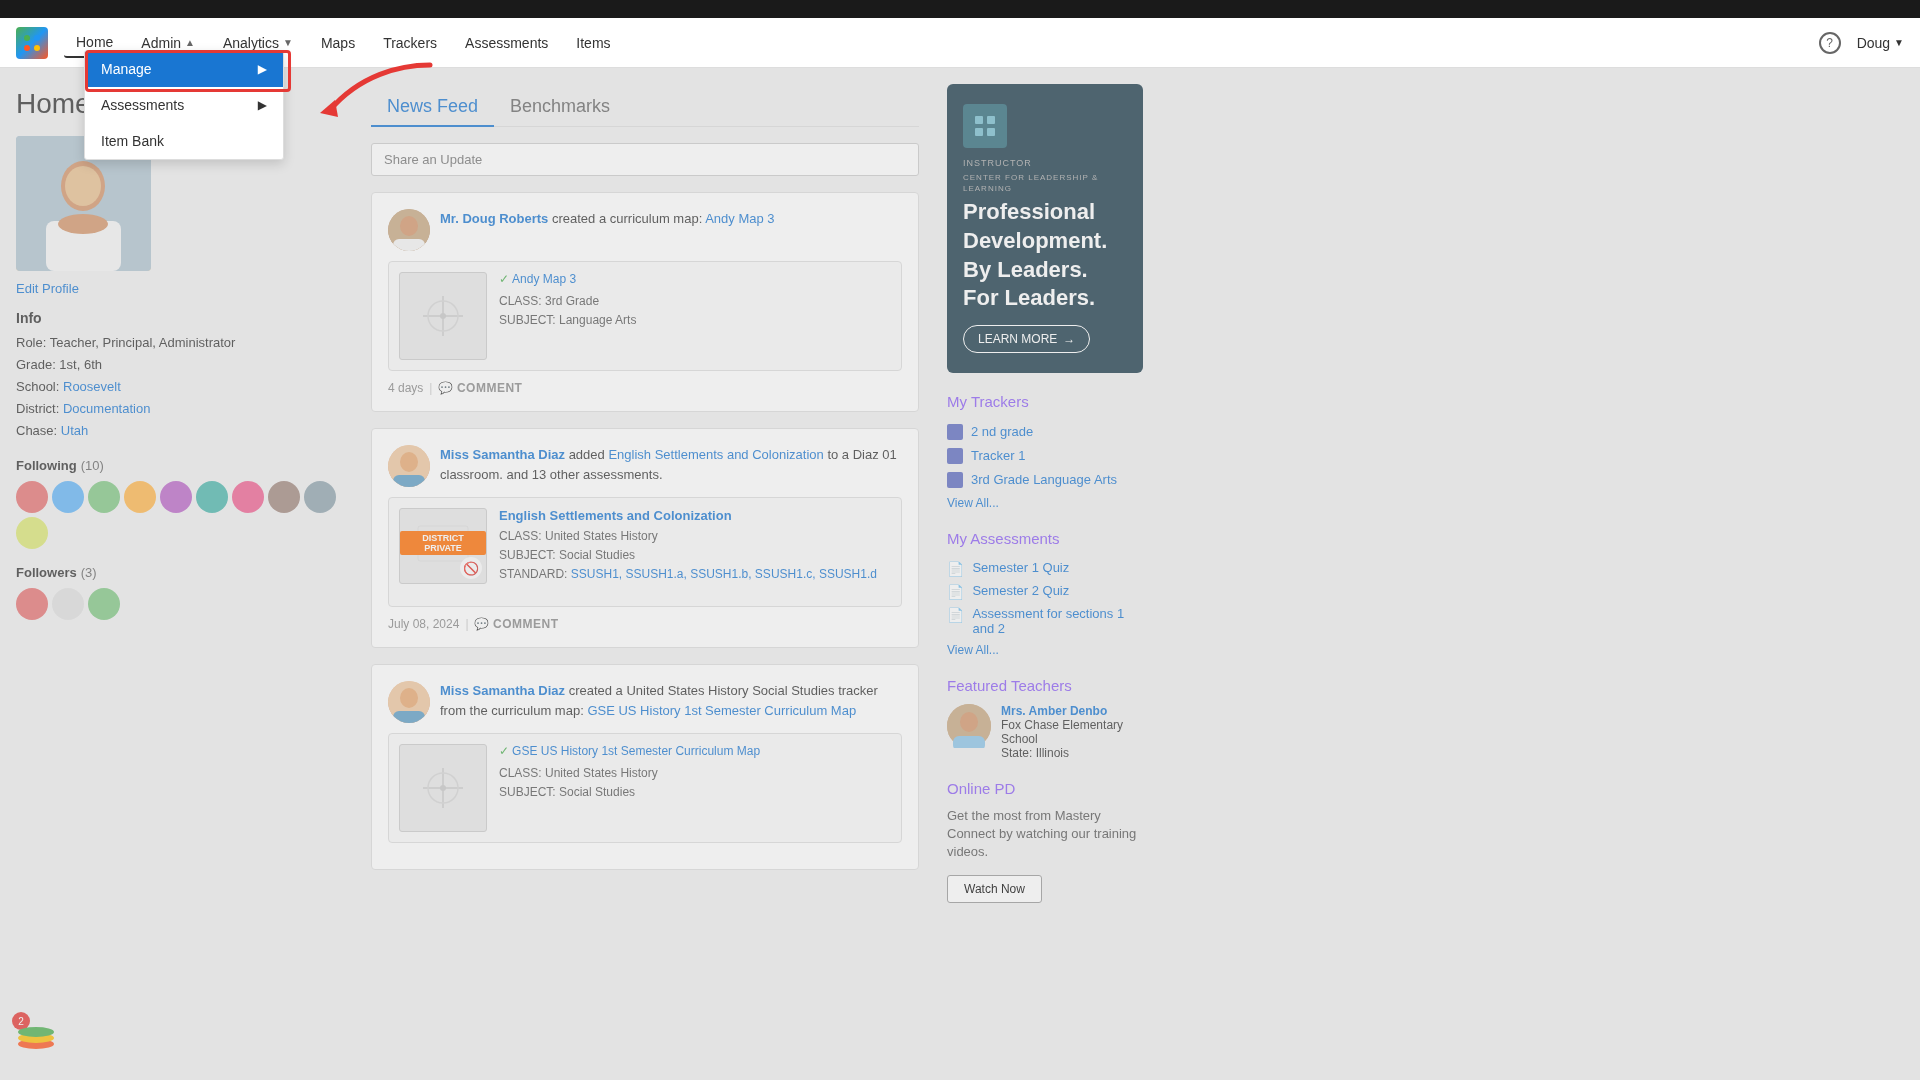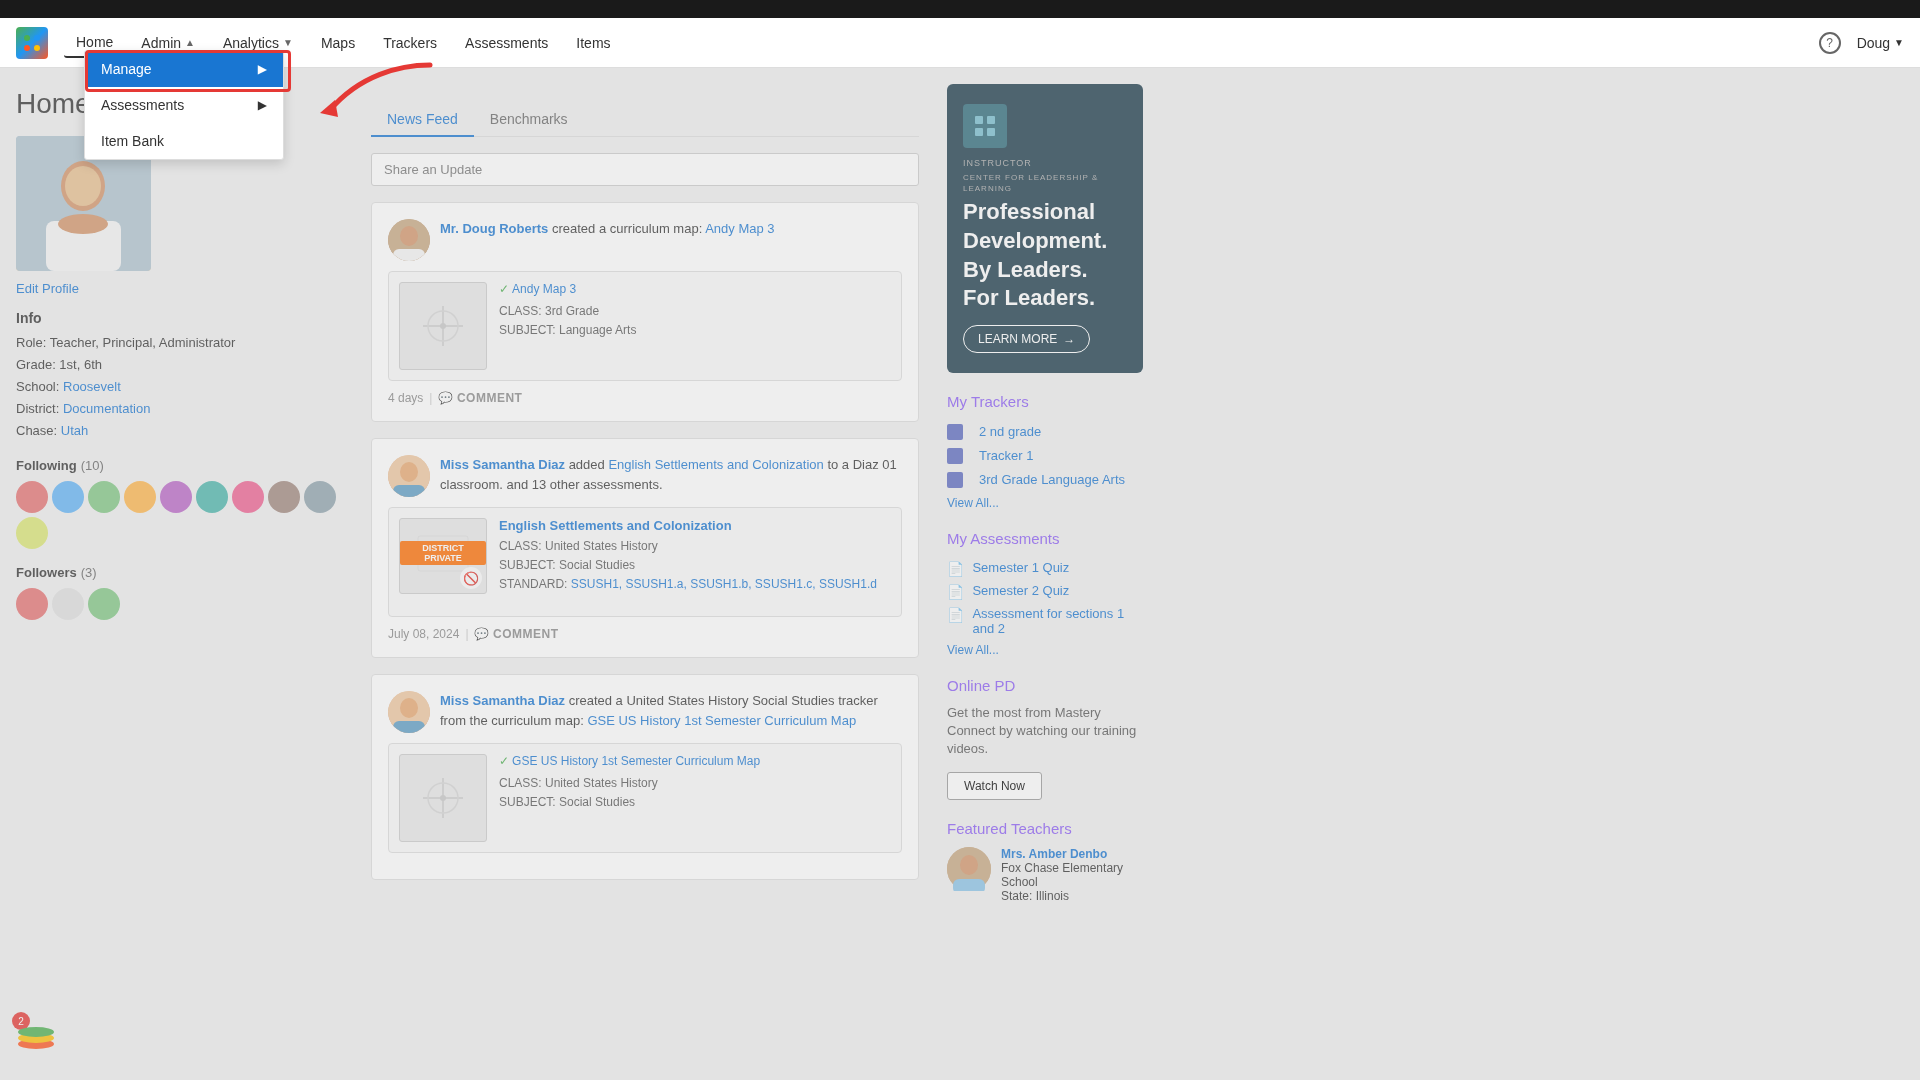--- a/index.html
+++ b/index.html
@@ -161,25 +161,24 @@
     .center-panel {
       flex: 1;
       padding: 20px 16px;
       max-width: 580px;
     }
 
     .feed-tabs { display: flex; gap: 0; margin-bottom: 16px; border-bottom: 1px solid #ddd; }
     .feed-tab {
       padding: 8px 16px;
       cursor: pointer;
-      font-size: 14px;
+      font-size: 18px;
       color: #666;
       border-bottom: 2px solid transparent;
       margin-bottom: -1px;
-      margin-top: 15px;
     }
     .feed-tab.active { color: #1976D2; border-bottom: 2px solid #1976D2; font-weight: 500; }
 
     .share-input {
       width: 100%; padding: 8px 12px;
       border: 1px solid #ccc; border-radius: 3px;
       font-size: 13px; color: #999;
       margin-bottom: 16px;
     }
 
@@ -251,21 +250,21 @@
     .ad-small { font-size: 9px; color: #aaa; margin-bottom: 4px; letter-spacing: 1px; text-transform: uppercase; }
     .ad-title { font-size: 22px; font-weight: 700; line-height: 1.3; margin-bottom: 12px; }
     .ad-button {
       background: transparent; border: 1px solid #fff;
       color: #fff; padding: 6px 14px; border-radius: 20px;
       font-size: 12px; cursor: pointer; display: flex; align-items: center; gap: 6px;
     }
 
     .sidebar-section { margin-bottom: 20px; }
     .sidebar-section-title { font-size: 15px; font-weight: 400; margin-bottom: 10px; color: #8b5cf6; }
-    .sidebar-item { display: flex; align-items: center; gap: 16px; padding: 4px 0; font-size: 13px; }
+    .sidebar-item { display: flex; align-items: center; gap: 8px; padding: 4px 0; font-size: 13px; }
     .sidebar-item-icon { width: 16px; height: 16px; background: #5c6bc0; border-radius: 2px; flex-shrink: 0; }
     .sidebar-link { color: #1976D2; cursor: pointer; }
     .view-all { color: #1976D2; font-size: 12px; cursor: pointer; margin-top: 4px; display: block; }
 
     .assessment-item { display: flex; align-items: flex-start; gap: 8px; padding: 3px 0; font-size: 13px; }
     .doc-icon { color: #1976D2; font-size: 14px; flex-shrink: 0; margin-top: 1px; }
     .assessment-link { color: #1976D2; cursor: pointer; }
 
     .watch-now-btn {
       border: 1px solid #999; background: #fff;
@@ -627,43 +626,43 @@
         <a class="assessment-link">Semester 2 Quiz</a>
       </div>
       <div class="assessment-item">
         <span class="doc-icon">📄</span>
         <a class="assessment-link">Assessment for sections 1 and 2</a>
       </div>
       <a class="view-all">View All...</a>
     </div>
 
     <div class="sidebar-section">
-      <div class="sidebar-section-title">Online PD</div>
-      <div class="online-pd-text">Get the most from Mastery Connect by watching our training videos.</div>
-      <button class="watch-now-btn">Watch Now</button>
-    </div>
-
-    <div class="sidebar-section">
       <div class="sidebar-section-title">Featured Teachers</div>
       <div class="featured-teacher">
         <div class="featured-avatar">
           <svg width="44" height="44" viewBox="0 0 44 44">
             <rect width="44" height="44" fill="#c8a882" rx="22"></rect>
             <ellipse cx="22" cy="18" rx="9" ry="10" fill="#d4956a"></ellipse>
             <rect x="6" y="32" width="32" height="15" rx="6" fill="#8bc4e8"></rect>
           </svg>
         </div>
         <div class="featured-info">
           <div class="featured-name">Mrs. Amber Denbo</div>
           <div>Fox Chase Elementary School</div>
           <div>State: Illinois</div>
         </div>
       </div>
     </div>
 
+    <div class="sidebar-section">
+      <div class="sidebar-section-title">Online PD</div>
+      <div class="online-pd-text">Get the most from Mastery Connect by watching our training videos.</div>
+      <button class="watch-now-btn">Watch Now</button>
+    </div>
+
   </div>
 </div>
 
 <div class="bottom-icon">
   <div class="notification-badge">2</div>
   <div class="stack-icon">
     <svg width="40" height="40" viewBox="0 0 40 40">
       <ellipse cx="20" cy="28" rx="18" ry="5" fill="#FF5722"></ellipse>
       <ellipse cx="20" cy="22" rx="18" ry="5" fill="#FFC107"></ellipse>
       <ellipse cx="20" cy="16" rx="18" ry="5" fill="#4CAF50"></ellipse>

